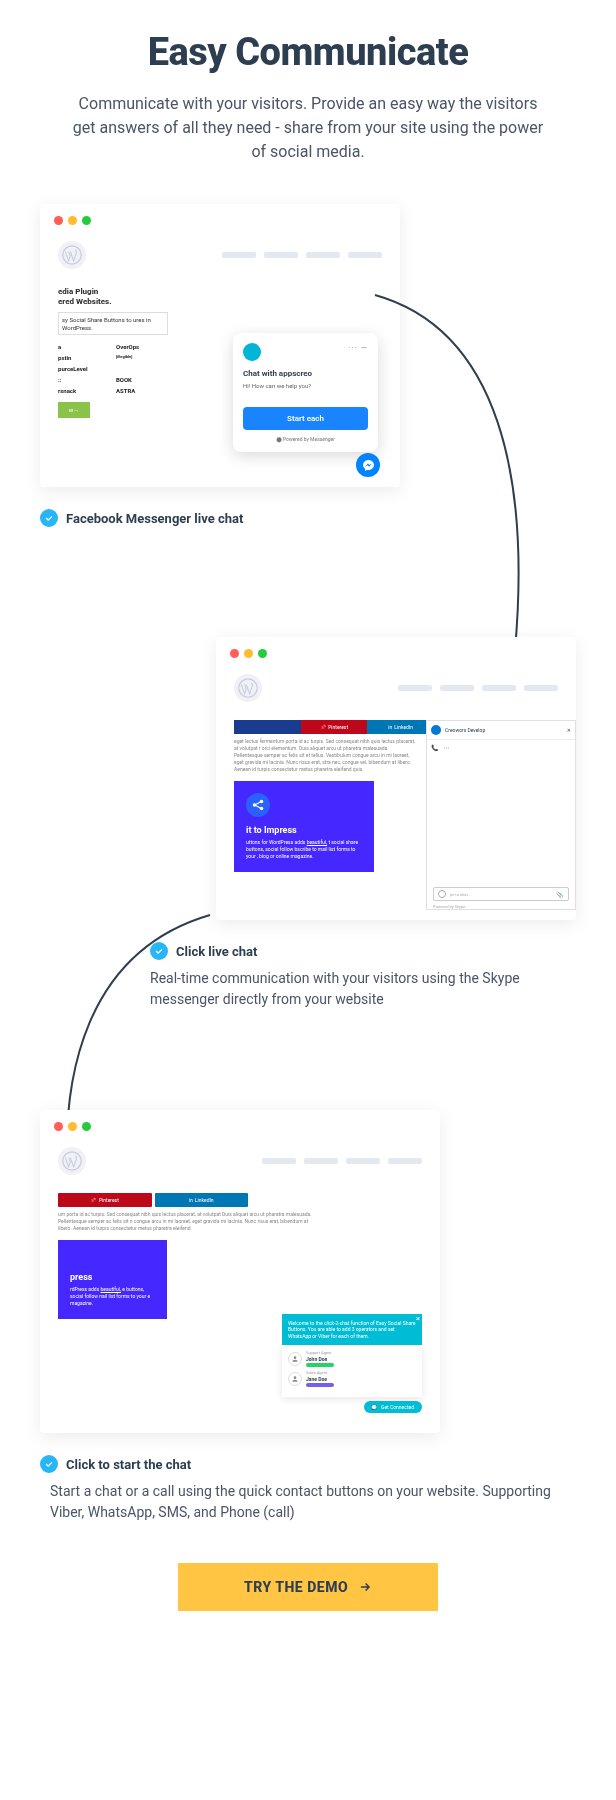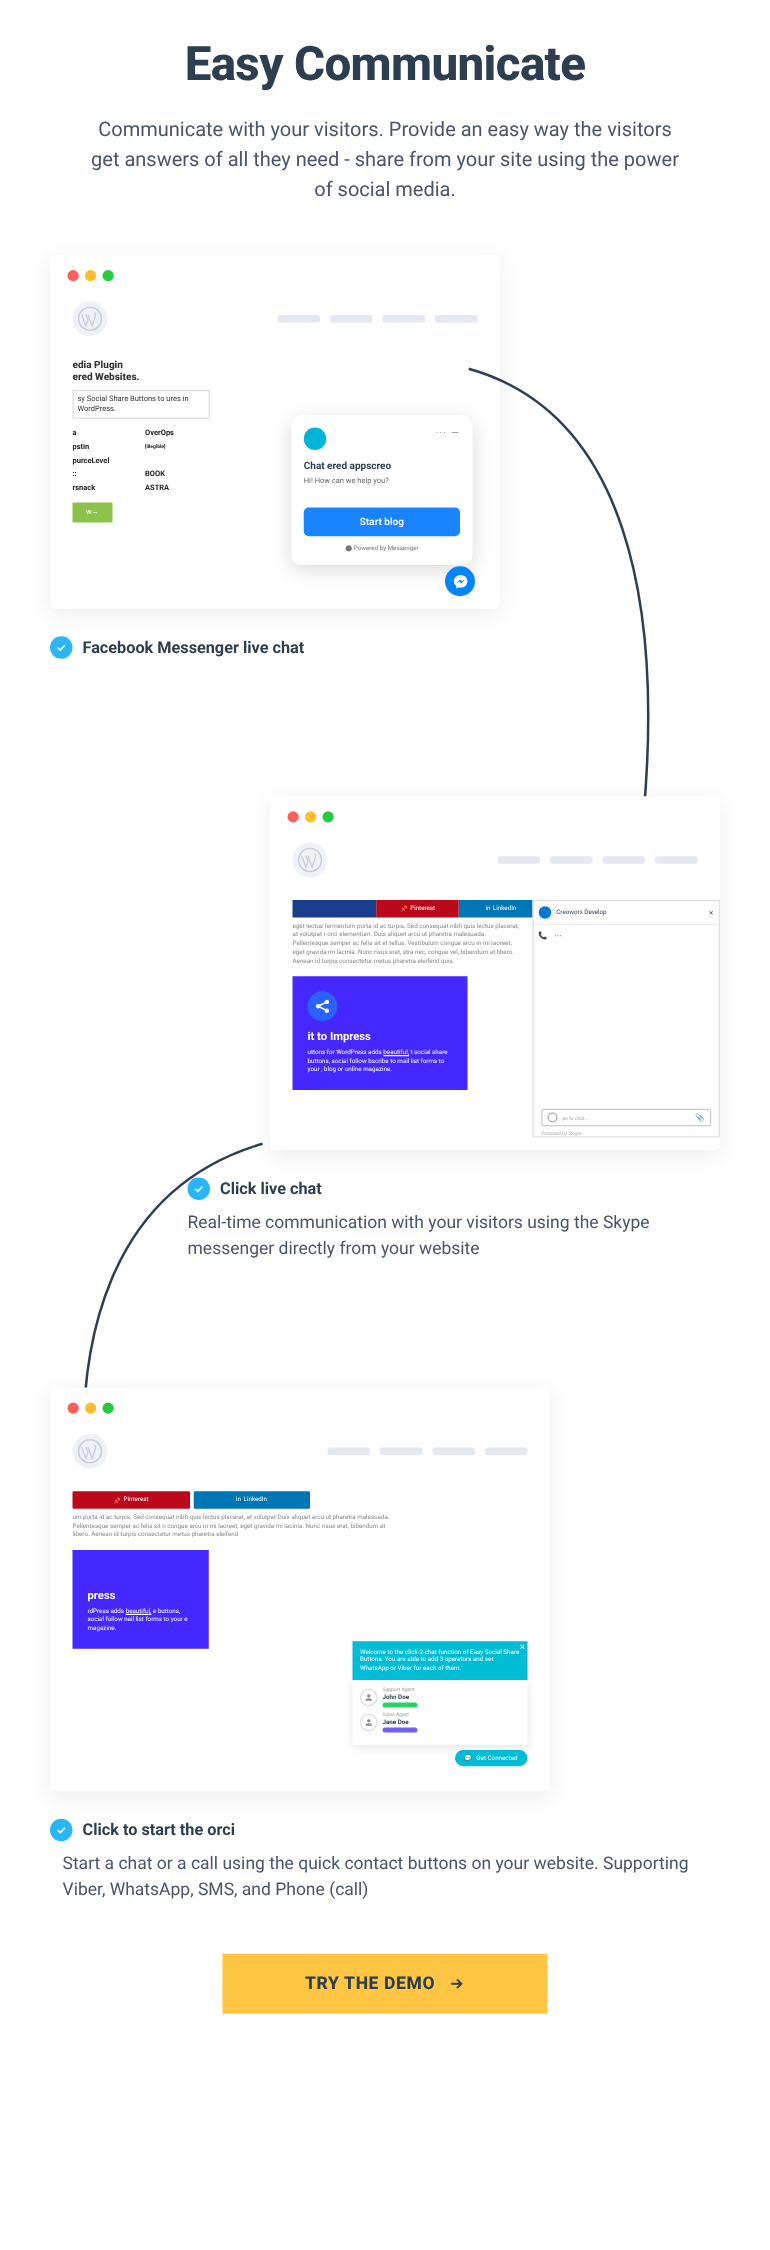--- a/index.html
+++ b/index.html
@@ -127,23 +127,23 @@
         <span>::</span>
               <span>BOOK</span>
         <span>rsnack</span>
               <span>ASTRA</span>
       </div>
       <div class="green-btn"><span>w</span> →</div>
     </div>
     <div class="chat-widget">
       <div class="chat-circle"></div>
       <div class="chat-dots">··· —</div>
-      <div class="chat-title">Chat ered appscreo</div>
+      <div class="chat-title">Chat with appscreo</div>
       <div class="chat-q">Hi! How can we help you?</div>
-      <div class="chat-btn">Start blog</div>
+      <div class="chat-btn">Start each</div>
       <div class="chat-pow">⬤ <span>Powered by Messenger</span></div>
     </div>
     <div class="fb-fab">
       <svg viewBox="0 0 24 24">
               <path d="M12 2C6.5 2 2 6.1 2 11.2c0 2.9 1.4 5.4 3.7 7.1v3.7l3.4-1.9c.9.3 1.9.4 2.9.4 5.5 0 10-4.1 10-9.2S17.5 2 12 2zm1 12.3l-2.5-2.7-5 2.7 5.5-5.8 2.6 2.7 4.9-2.7-5.5 5.8z"></path>
             </svg>
     </div>
   </div>
 </div>
 <div class="feature">
@@ -309,21 +309,21 @@
     </div>
   </div>
 </div>
 <div class="feature">
   <div class="feature-row">
     <div class="check">
             <svg viewBox="0 0 24 24">
               <polyline points="5 12 10 17 19 8"></polyline>
             </svg>
           </div>
-    <div class="feature-title">Click to start the orci</div>
+    <div class="feature-title">Click to start the chat</div>
   </div>
   <div class="feature-desc">Start a chat or a call using the quick contact buttons on your website. Supporting Viber, WhatsApp, SMS, and Phone (call)</div>
 </div>
 </div>
 
 <div class="demo-btn">
   <span>TRY THE DEMO</span>
   <svg viewBox="0 0 24 24">
         <path d="M5 12h14M13 6l6 6-6 6"></path>
       </svg>

